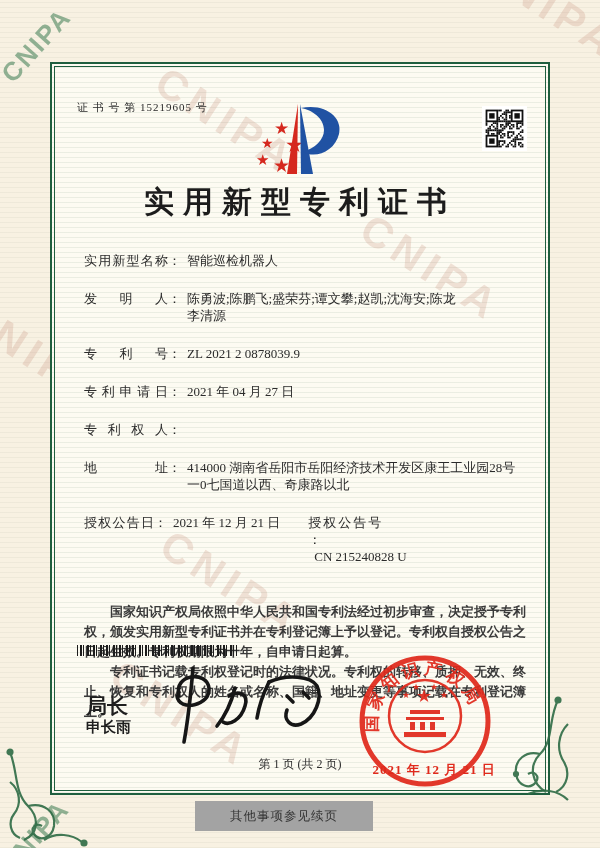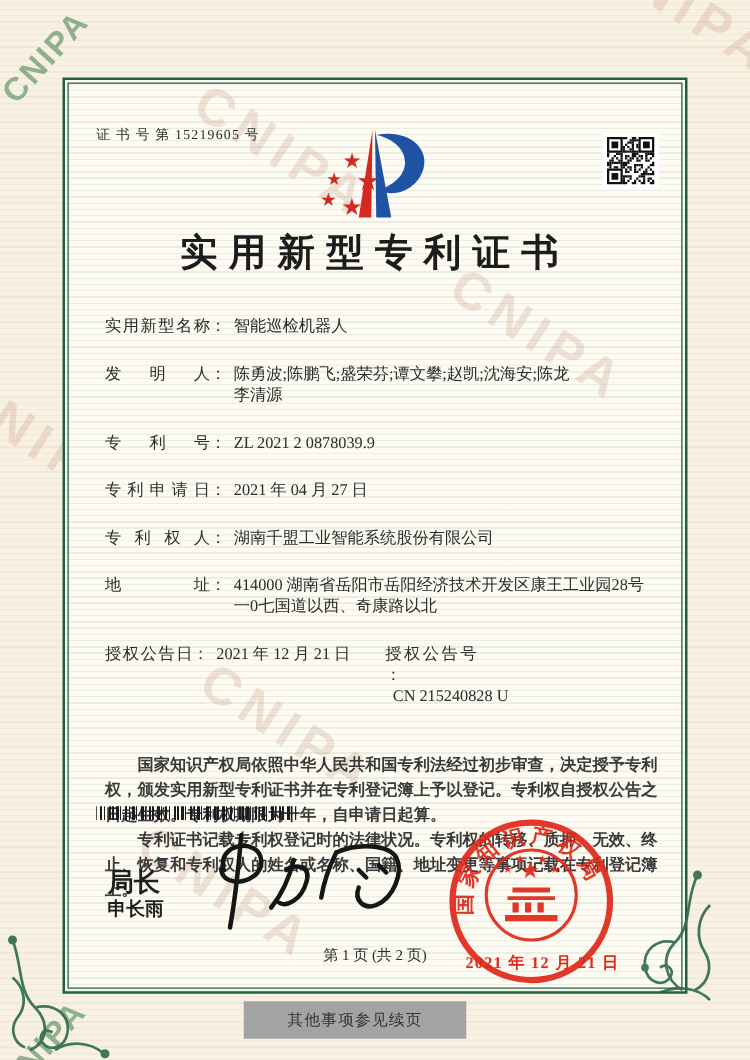--- a/index.html
+++ b/index.html
@@ -272,21 +272,20 @@
       <span class="val">ZL 2021 2 0878039.9</span>
     </div>
     <div class="row">
       <span class="lbl">专利申请日</span>
         <span class="colon">：</span>
       <span class="val">2021 年 04 月 27 日</span>
     </div>
     <div class="row">
       <span class="lbl">专利权人</span>
         <span class="colon">：</span>
-      <span class="val">湖南千盟工业智能系统股份有限公司</span>
     </div>
     <div class="row">
       <span class="lbl">地址</span>
         <span class="colon">：</span>
       <span class="val">414000 湖南省岳阳市岳阳经济技术开发区康王工业园28号一0七国道以西、奇康路以北</span>
     </div>
     <div class="row grant-row">
       <span class="lbl" style="width:70px">授权公告日</span>
         <span class="colon">：</span>
       <span class="val">2021 年 12 月 21 日</span>

